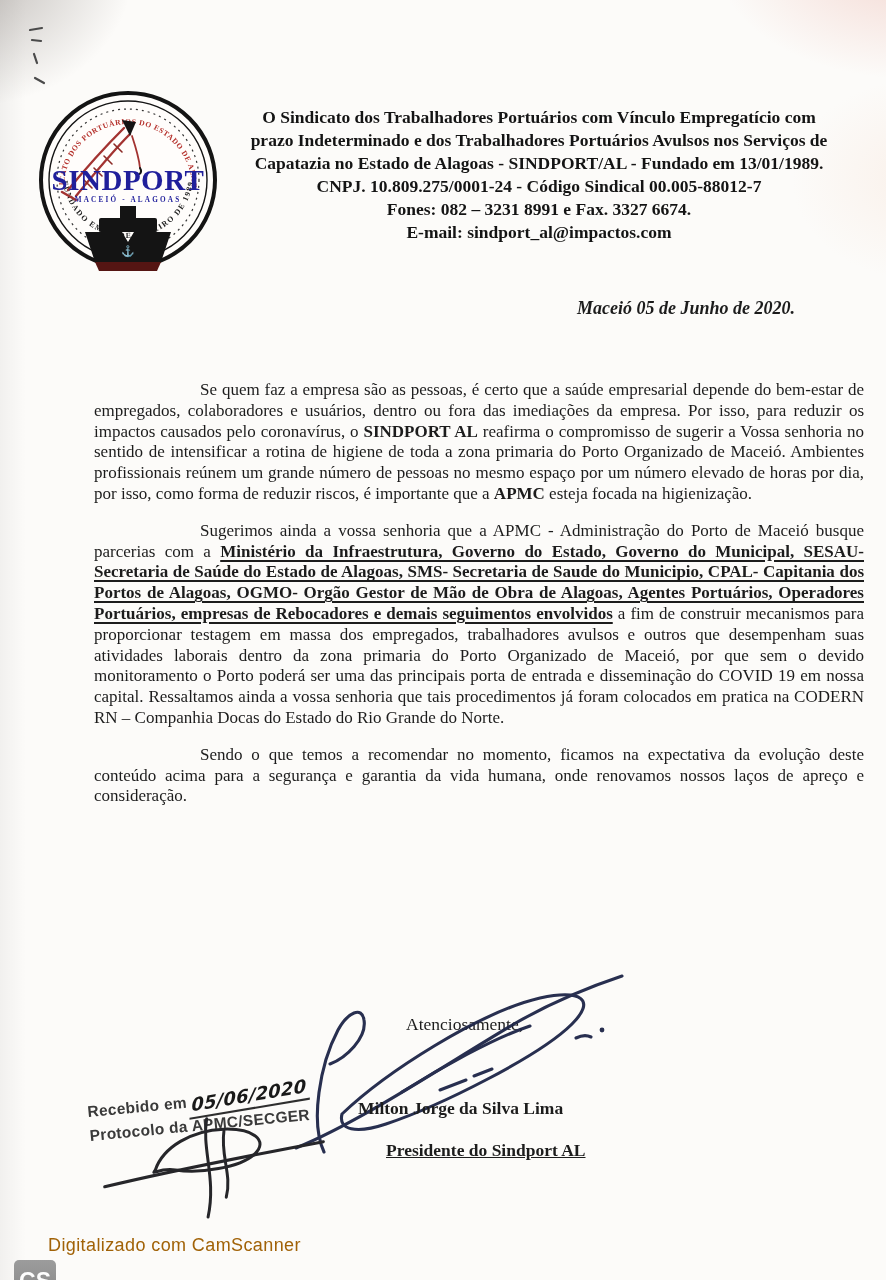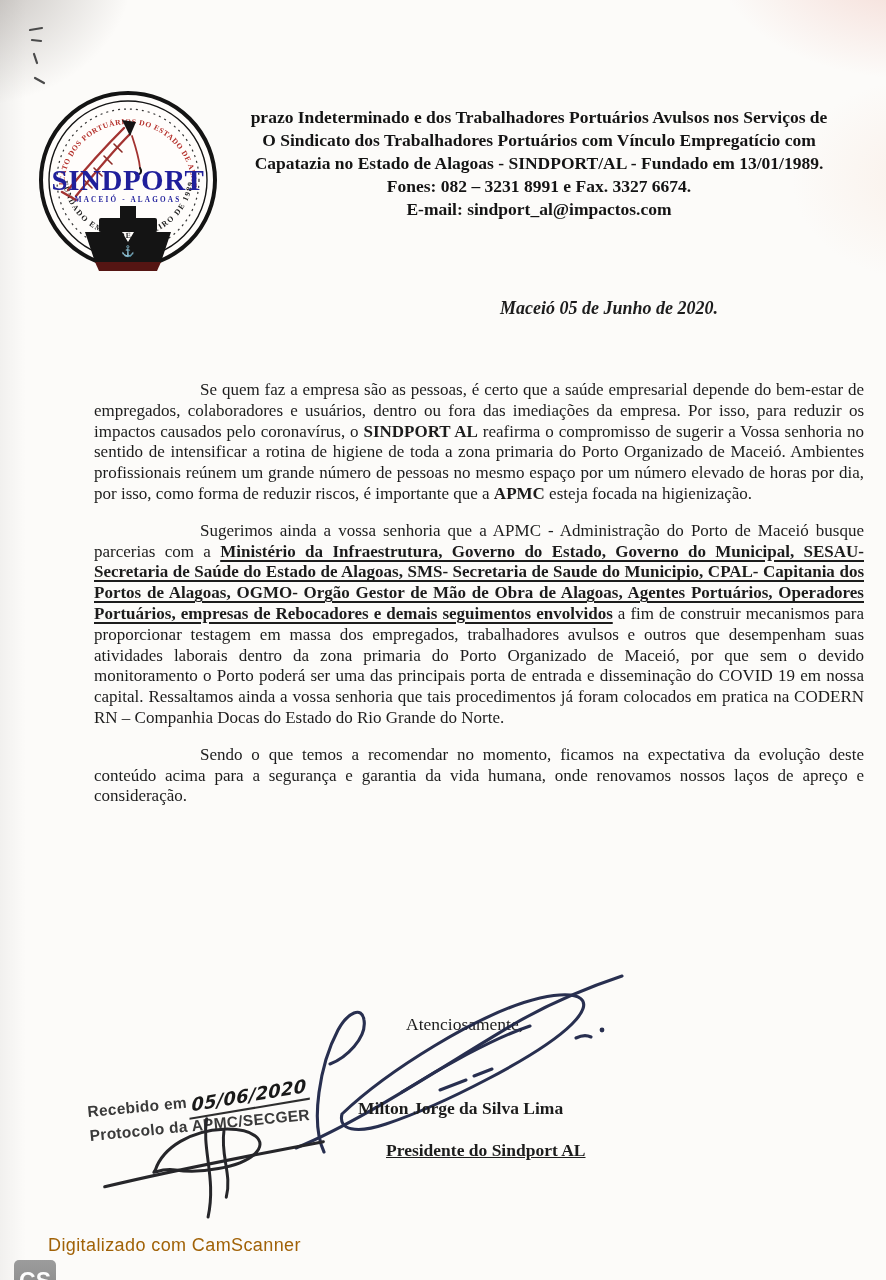--- a/index.html
+++ b/index.html
@@ -11,21 +11,21 @@
          radial-gradient(180px 140px at 104% 14%, rgba(244,214,196,.28), rgba(244,214,196,0) 72%),
          linear-gradient(90deg, rgba(0,0,0,.045), rgba(0,0,0,0) 26px),
          linear-gradient(#fcfbf9,#fcfbf9);}
   .abs{position:absolute;}
   
   .logo{left:36px;top:84px;width:184px;height:192px;}
   .letterhead{left:198px;top:106px;width:682px;text-align:center;
               font-weight:bold;font-size:17.5px;line-height:23px;color:#141414;}
   .letterhead div{margin:0;}
   
-  .date-line{top:298px;left:500px;width:372px;text-align:left;
+  .date-line{top:298px;left:500px;width:372px;text-align:center;
              font-weight:bold;font-style:italic;font-size:18px;}
   
   .body-text{left:78px;top:380px;width:786px;font-size:17px;line-height:20.8px;
              text-align:justify;}
   .body-text p{margin:0 0 16px 16px;text-indent:106px;}
   .b{font-weight:bold;}
   .bu{font-weight:bold;text-decoration:underline;text-decoration-thickness:2px;text-underline-offset:3px;}
   
   .closing{left:406px;top:1014px;font-size:17.5px;}
   .sig-main{left:290px;top:972px;width:336px;height:186px;}
@@ -95,23 +95,24 @@
       <rect x="82" y="118" width="16" height="13" fill="#141414"></rect>
       <rect x="61" y="130" width="58" height="14" rx="2" fill="#141414"></rect>
       <path d="M47 144 L84 144 L90 154 L96 144 L133 144 L123 174 L57 174 Z" fill="#141414"></path>
       <path d="M57 174 L123 174 L119 183 L61 183 Z" fill="#551513"></path>
       <text x="90" y="167" text-anchor="middle" font-size="11" fill="#ffffff">⚓</text>
     </g>
   </g>
 </svg>
 
 <div class="abs letterhead">
+  <div>O Sindicato dos Trabalhadores Portuários com Vínculo Empregatício com</div>
   <div>prazo Indeterminado e dos Trabalhadores Portuários Avulsos nos Serviços de</div>
-  <div>O Sindicato dos Trabalhadores Portuários com Vínculo Empregatício com</div>
   <div>Capatazia no Estado de Alagoas - SINDPORT/AL - Fundado em 13/01/1989.</div>
+  <div>CNPJ. 10.809.275/0001-24 - Código Sindical 00.005-88012-7</div>
   <div>Fones: 082 – 3231 8991 e Fax. 3327 6674.</div>
   <div>E-mail: sindport_al@impactos.com</div>
 </div>
 
 <div class="abs date-line">Maceió 05 de Junho de 2020.</div>
 
 <div class="abs body-text">
   <p><span>Se quem faz a empresa são as pessoas, é certo que a saúde empresarial depende do bem-estar de empregados, colaboradores e usuários, dentro ou fora das imediações da empresa. Por isso, para reduzir os impactos causados pelo coronavírus, o </span><span class="b">SINDPORT AL</span><span> reafirma o compromisso de sugerir a Vossa senhoria no sentido de intensificar a rotina de higiene de toda a zona primaria do Porto Organizado de Maceió. Ambientes profissionais reúnem um grande número de pessoas no mesmo espaço por um número elevado de horas por dia, por isso, como forma de reduzir riscos, é importante que a </span><span class="b">APMC</span><span> esteja focada na higienização.</span></p>
   <p><span>Sugerimos ainda a vossa senhoria que a APMC - Administração do Porto de Maceió busque parcerias com a </span><span class="bu">Ministério da Infraestrutura, Governo do Estado, Governo do Municipal, SESAU- Secretaria de Saúde do Estado de Alagoas, SMS- Secretaria de Saude do Municipio, CPAL- Capitania dos Portos de Alagoas, OGMO- Orgão Gestor de Mão de Obra de Alagoas, Agentes Portuários, Operadores Portuários, empresas de Rebocadores e demais seguimentos envolvidos</span><span> a fim de construir mecanismos para proporcionar testagem em massa dos empregados, trabalhadores avulsos e outros que desempenham suas atividades laborais dentro da zona primaria do Porto Organizado de Maceió, por que sem o devido monitoramento o Porto poderá ser uma das principais porta de entrada e disseminação do COVID 19 em nossa capital. Ressaltamos ainda a vossa senhoria que tais procedimentos já foram colocados em pratica na CODERN RN – Companhia Docas do Estado do Rio Grande do Norte.</span></p>
   <p>Sendo o que temos a recomendar no momento, ficamos na expectativa da evolução deste conteúdo acima para a segurança e garantia da vida humana, onde renovamos nossos laços de apreço e consideração.</p>

